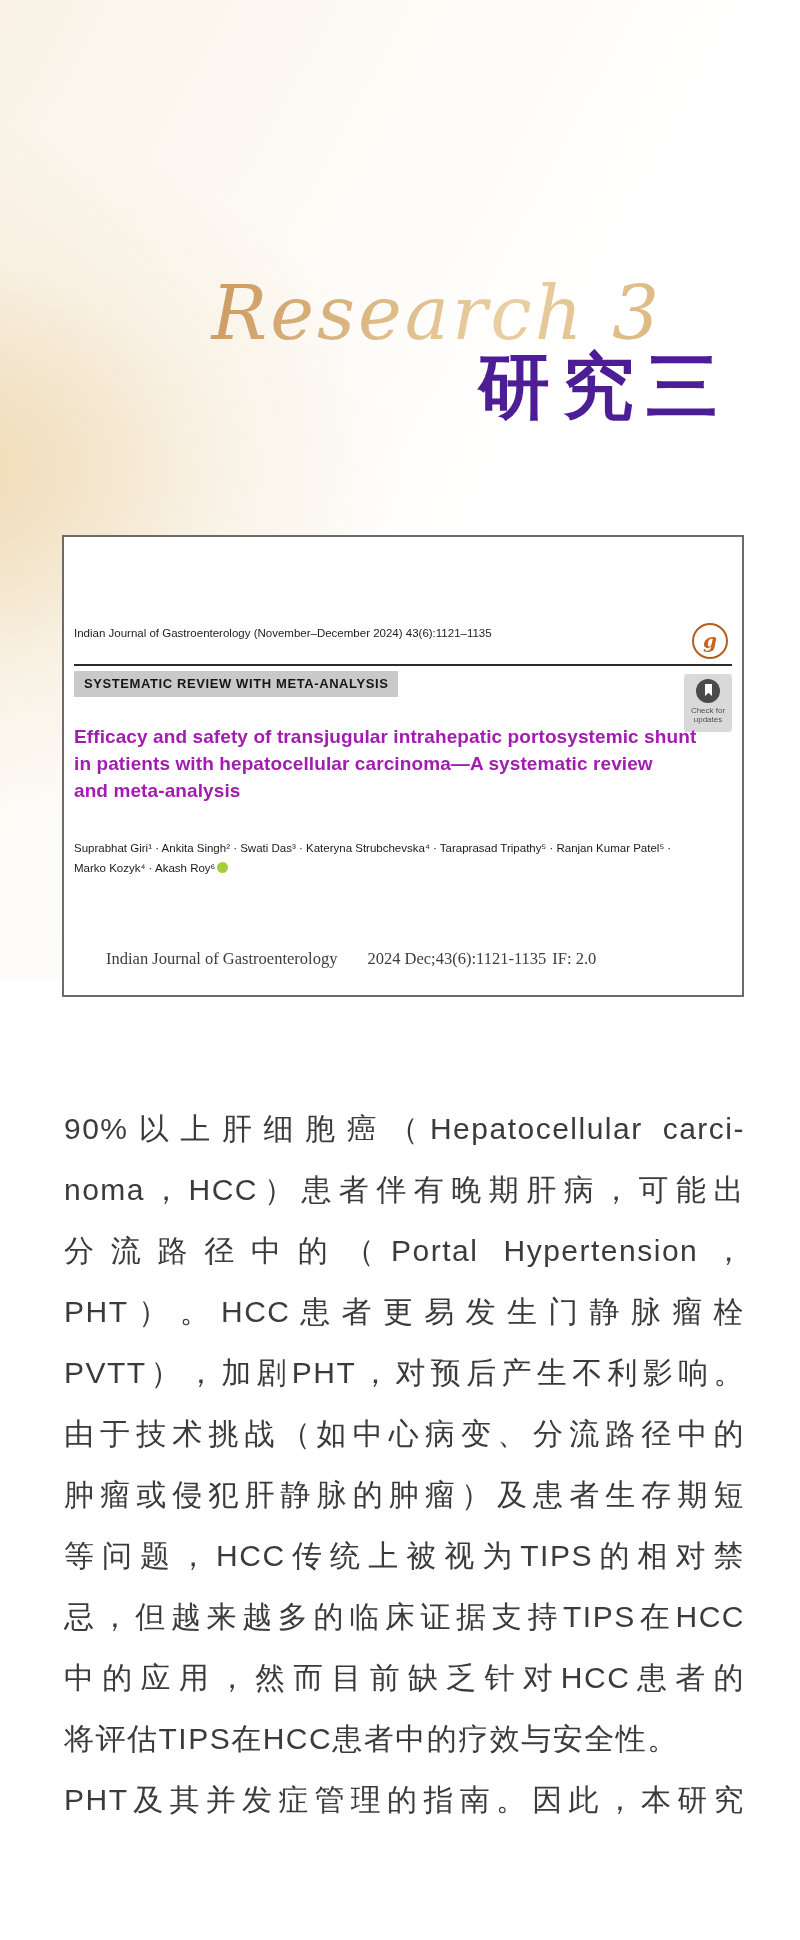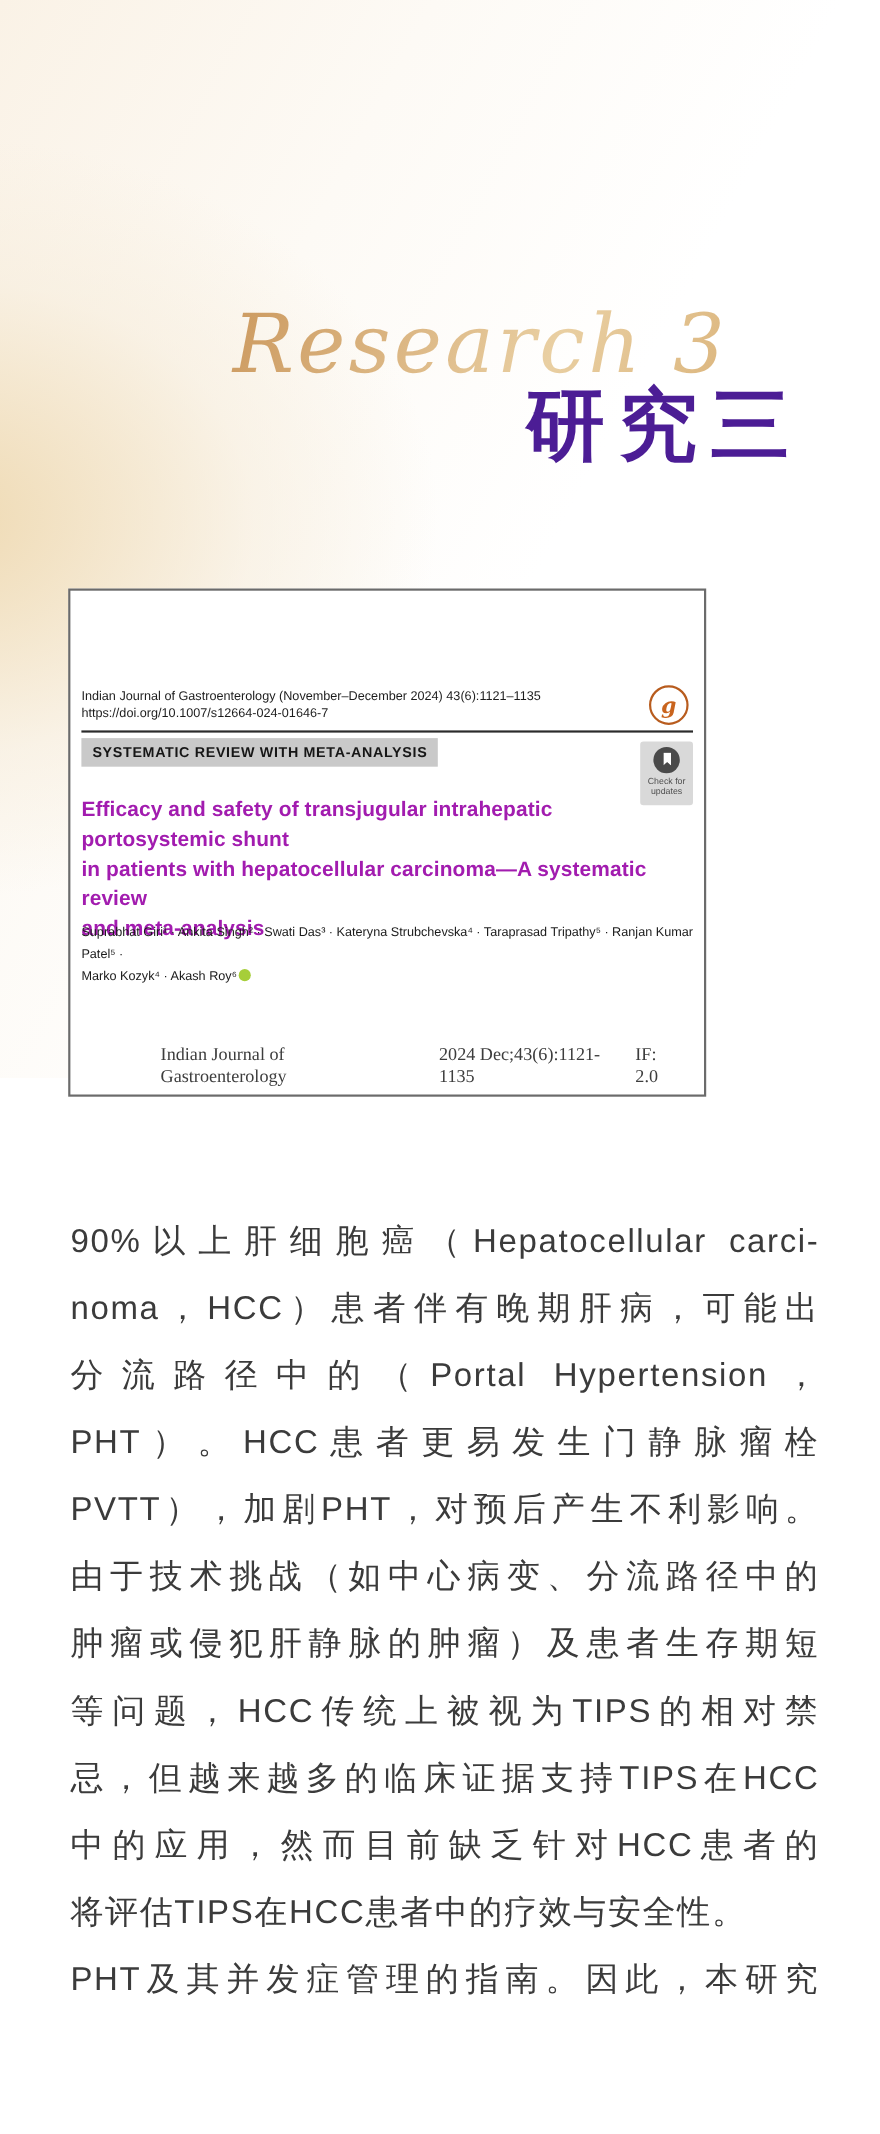--- a/index.html
+++ b/index.html
@@ -30,21 +30,21 @@
   }
   .cn-title {
     position:absolute; top:346px; left:0; right:70px;
     text-align:right;
     font-family:"DejaVu Serif","Liberation Serif",serif;
     font-weight:700; font-size:72px; line-height:1.12;
     letter-spacing:12px; color:#4c1d95;
   }
   
   .paper-card {
-    position:absolute; left:62px; top:535px; width:580px; height:462px;
+    position:absolute; left:62px; top:535px; width:682px; height:462px;
     background:#ffffff; border:2px solid #6b6b6b;
   }
   .paper-meta {
     position:absolute; left:10px; top:88px; right:70px;
     font-size:11.5px; line-height:16px; color:#1c1c1c;
   }
   .journal-logo {
     position:absolute; right:14px; top:86px; width:36px; height:36px;
     border-radius:50%; border:2px solid #b85c1e; background:#fff;
     display:flex; align-items:center; justify-content:center;
@@ -92,21 +92,21 @@
     font-weight:400; font-size:11.5px; line-height:20px; color:#1a1a1a;margin-top:17px;
   }
   .orcid-dot {
     display:inline-block; width:11px; height:11px; border-radius:50%;
     background:#a6ce39; vertical-align:-1px; margin-left:2px;
   }
   .paper-citation {
     position:absolute; left:42px; top:412px; right:20px;
     font-family:"Liberation Serif","DejaVu Serif",serif;
     font-size:16.5px; color:#3d3d3d;
-    display:flex; align-items:baseline;margin-left:40px;
+    display:flex; align-items:baseline;
   }
   .paper-citation .journal { margin-right:30px; }
   .paper-citation .issue   { margin-right:6px; }
   
   .body-text {
     position:absolute; left:64px; right:55px; top:1098px;
     color:#3b3b3b;
   }
   .body-line {
     font-size:30px; height:61px; line-height:61px;
@@ -121,21 +121,20 @@
 
 <div class="page">
   <div class="bg-wash"></div>
 
   <div class="script-title">Research 3</div>
   <div class="cn-title">研究三</div>
 
   <div class="paper-card">
     <div class="paper-meta">
       <div>Indian Journal of Gastroenterology (November–December 2024) 43(6):1121–1135</div>
-      <div>https://doi.org/10.1007/s12664-024-01646-7</div>
     </div>
     <div class="journal-logo">
       <span class="glyph">g</span>
     </div>
     <div class="paper-rule"></div>
     <div class="section-banner">SYSTEMATIC REVIEW WITH META-ANALYSIS</div>
     <div class="check-badge">
       <div class="check-circle"></div>
       <div class="txt">
         <div>Check for</div>

